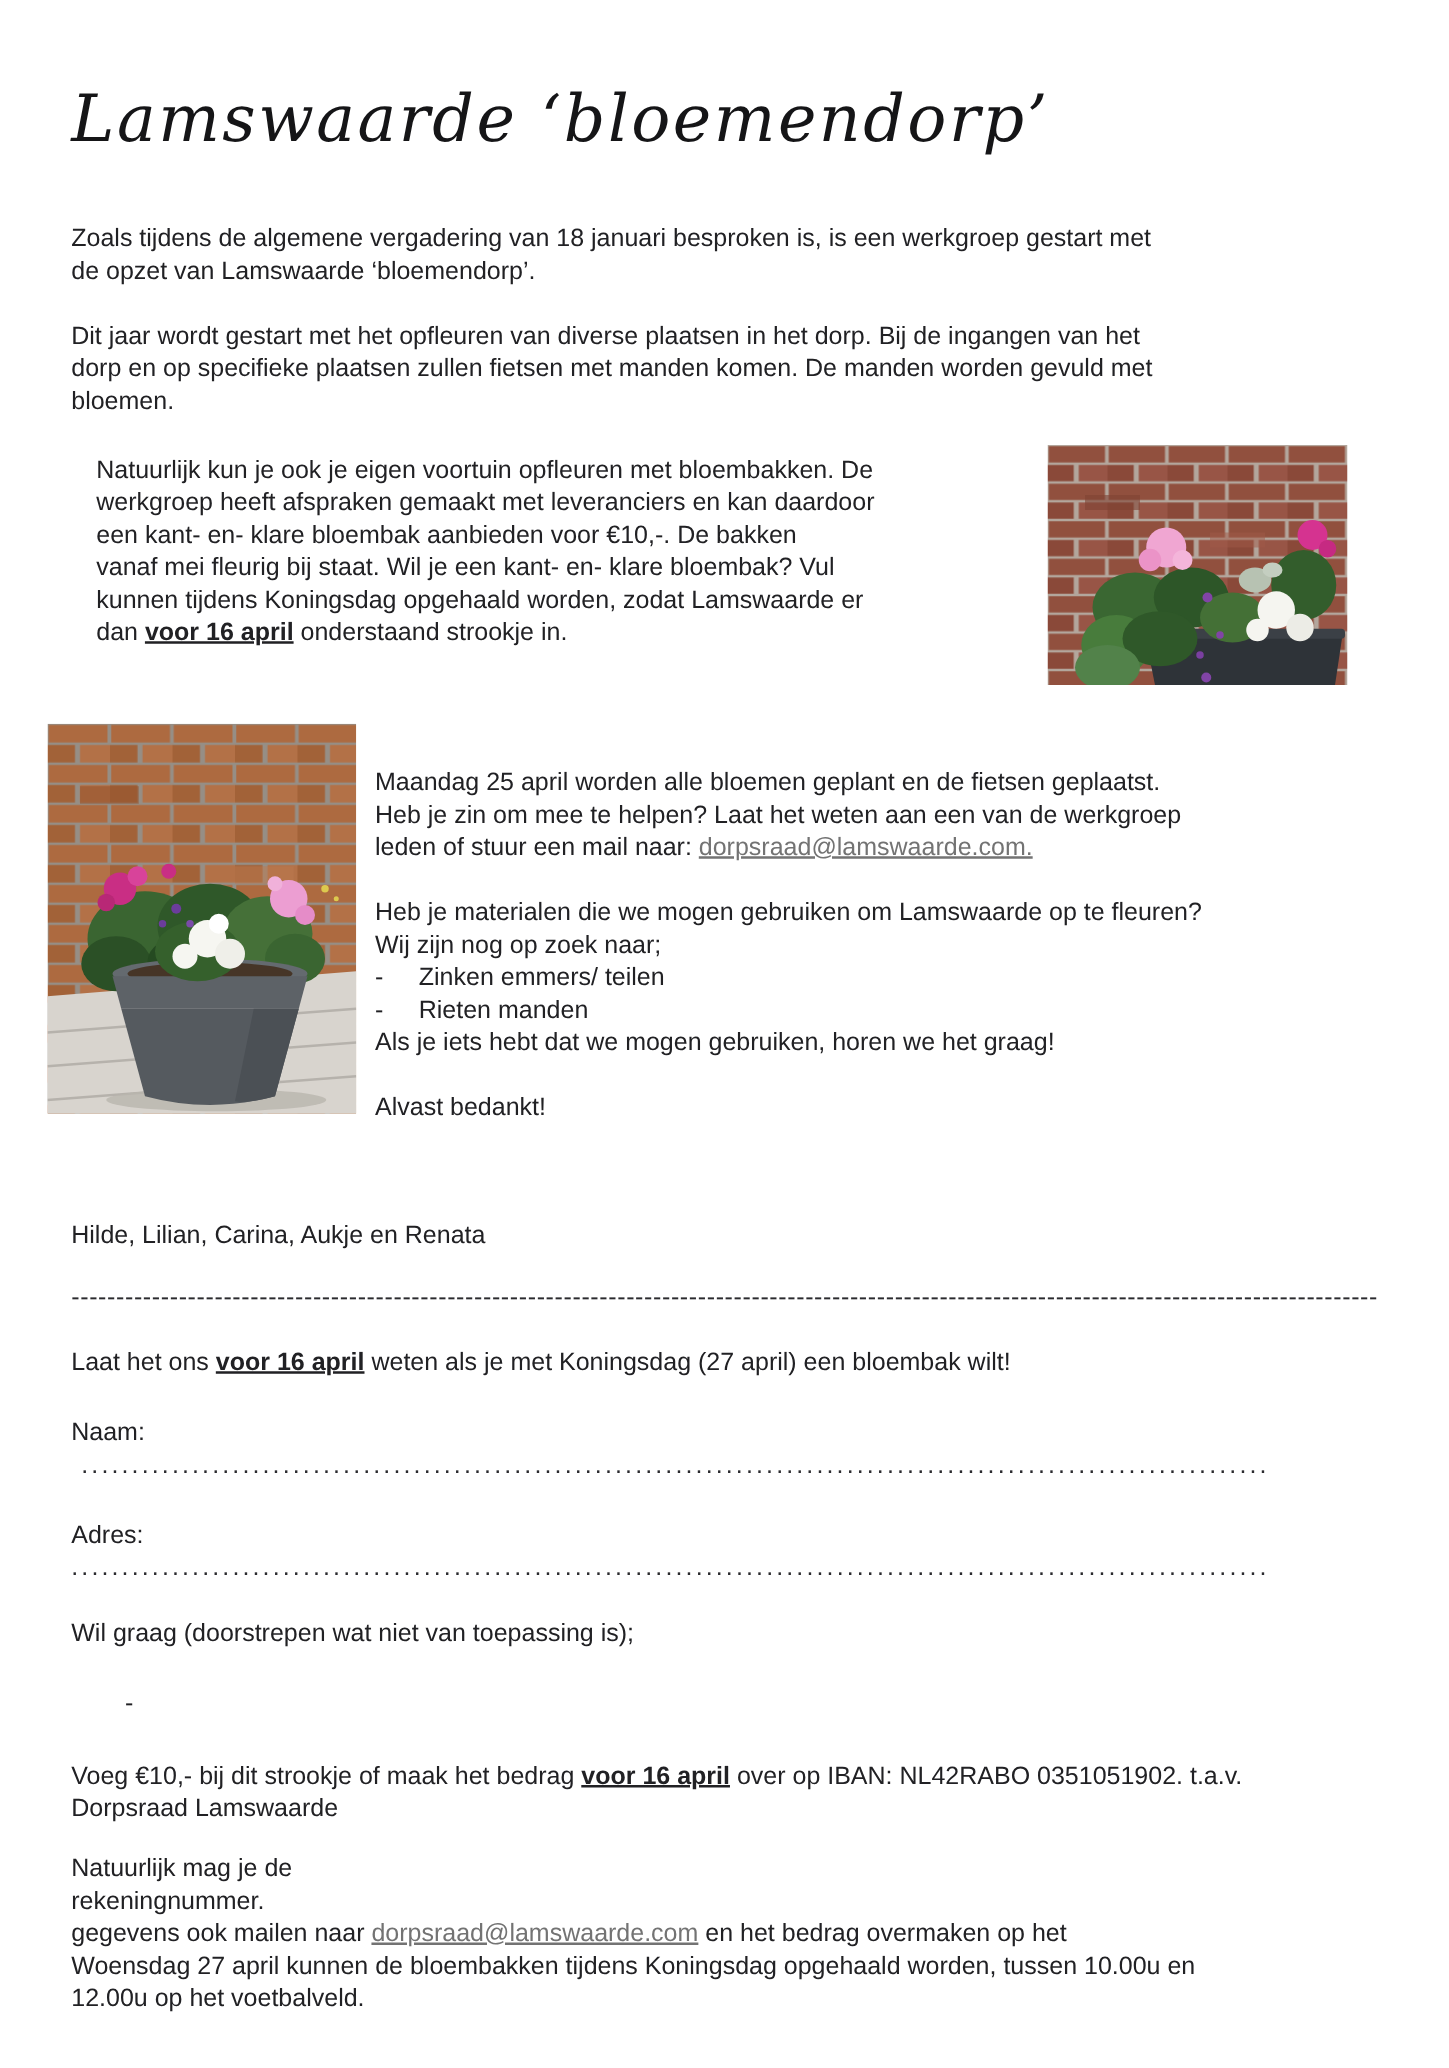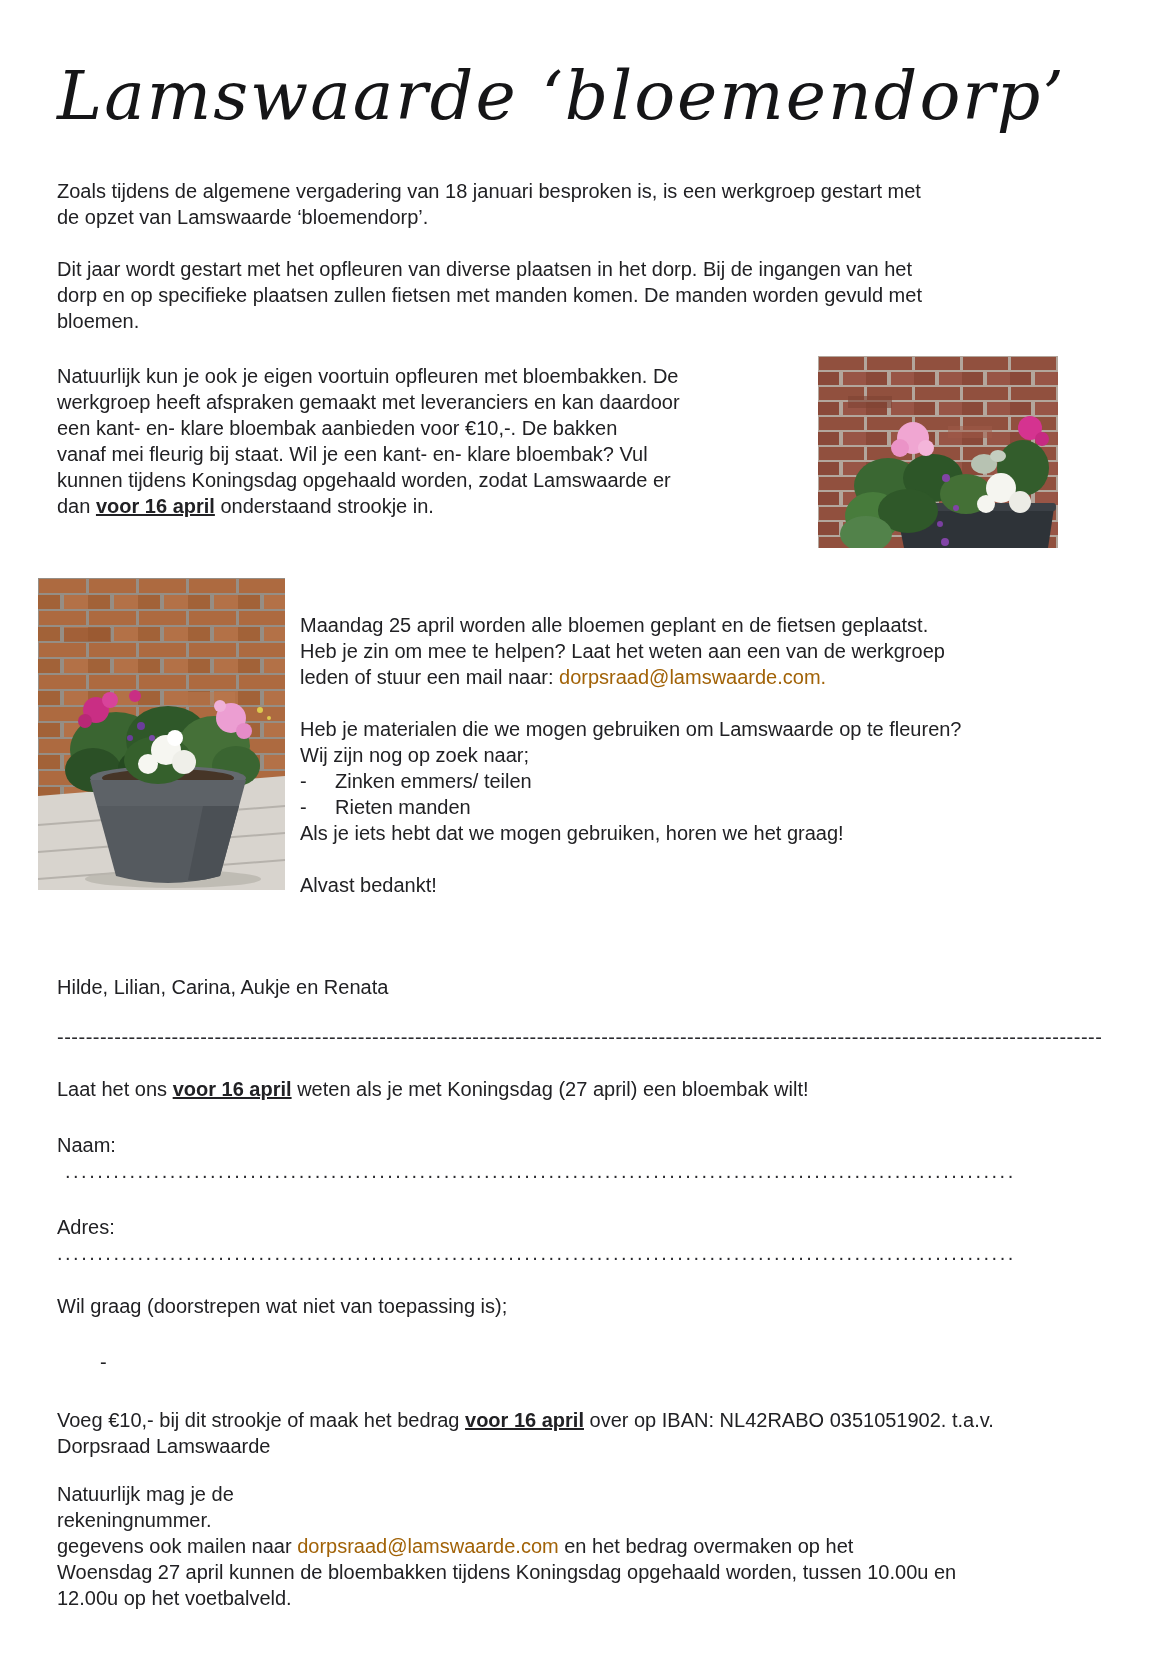--- a/index.html
+++ b/index.html
@@ -12,34 +12,34 @@
     font-family:"Liberation Sans", sans-serif;
     font-size:20px; line-height:26px;
     color:#212124;
     overflow:hidden;
   }
   .title {
     margin:0 0 38px 0;
     font-family:"DejaVu Serif", serif;
     font-style:italic;
     font-weight:500;
-    font-size:68px;
+    font-size:52px;
     line-height:88px;
     letter-spacing:2px;
     color:#151517;
     white-space:nowrap;
   }
   .para { margin:0; }
   .ln { white-space:pre; }
   .mb { margin-bottom:26px; }
   .deadline { font-weight:bold; text-decoration:underline; }
-  a.email { color:#a16207; cursor:pointer; }
+  a.email { color:#737373; text-decoration:underline; cursor:pointer; }
 
   .sec3 { display:flex; align-items:flex-start; margin-top:26px; }
-  .sec3 .p3txt { width:730px; margin-top:3px; }
+  .sec3 .p3txt { width:730px; margin-top:3px;margin-left:20px; }
   .sec3 .photo1 { margin-left:31px; margin-top:-4px; }
 
   .sec4 { display:flex; align-items:flex-start; margin-top:24px; }
   .sec4 .photo2 { margin-left:-19px; }
   .sec4 .coltxt { margin-left:15px; padding-top:34px; }
 
   .li { display:flex; }
   .li .dash { width:35px; }
 
   .signature { margin-top:76px; }

